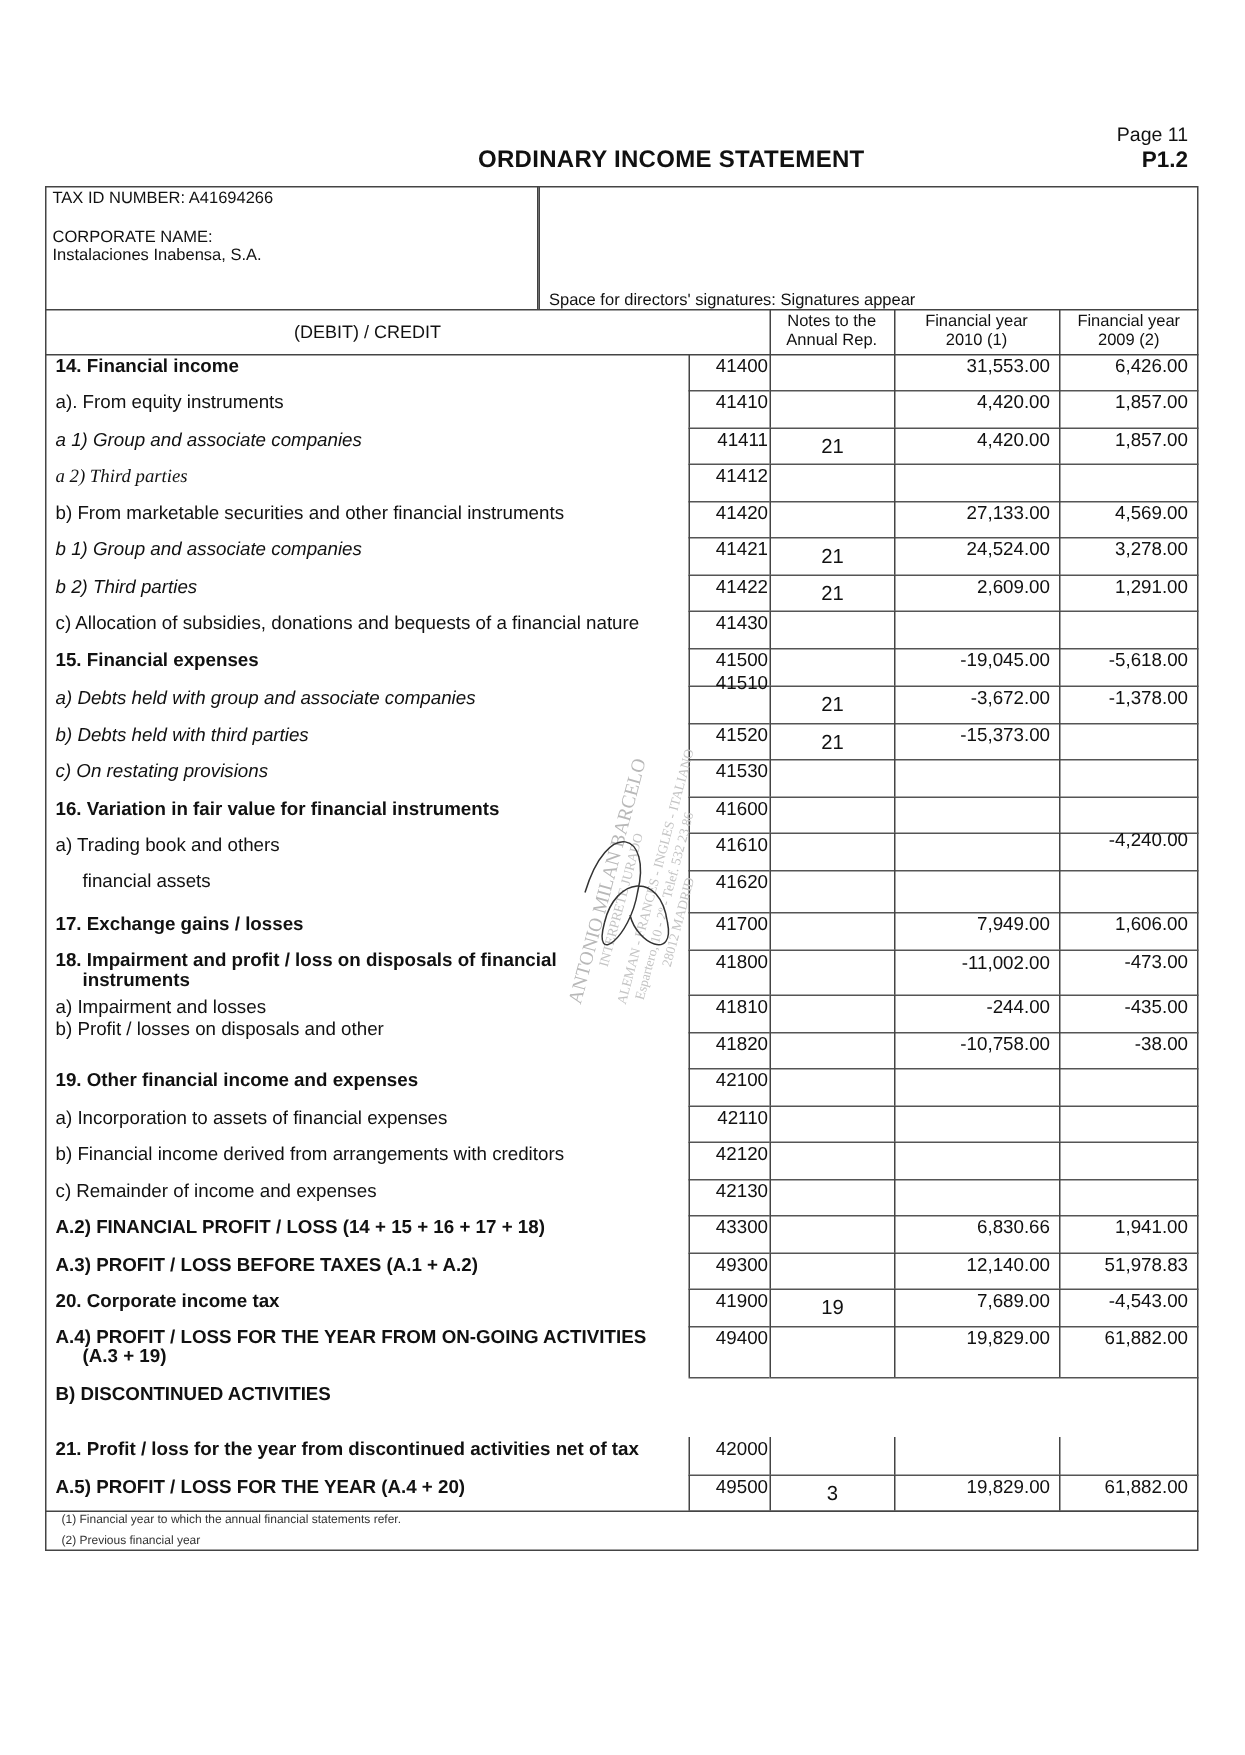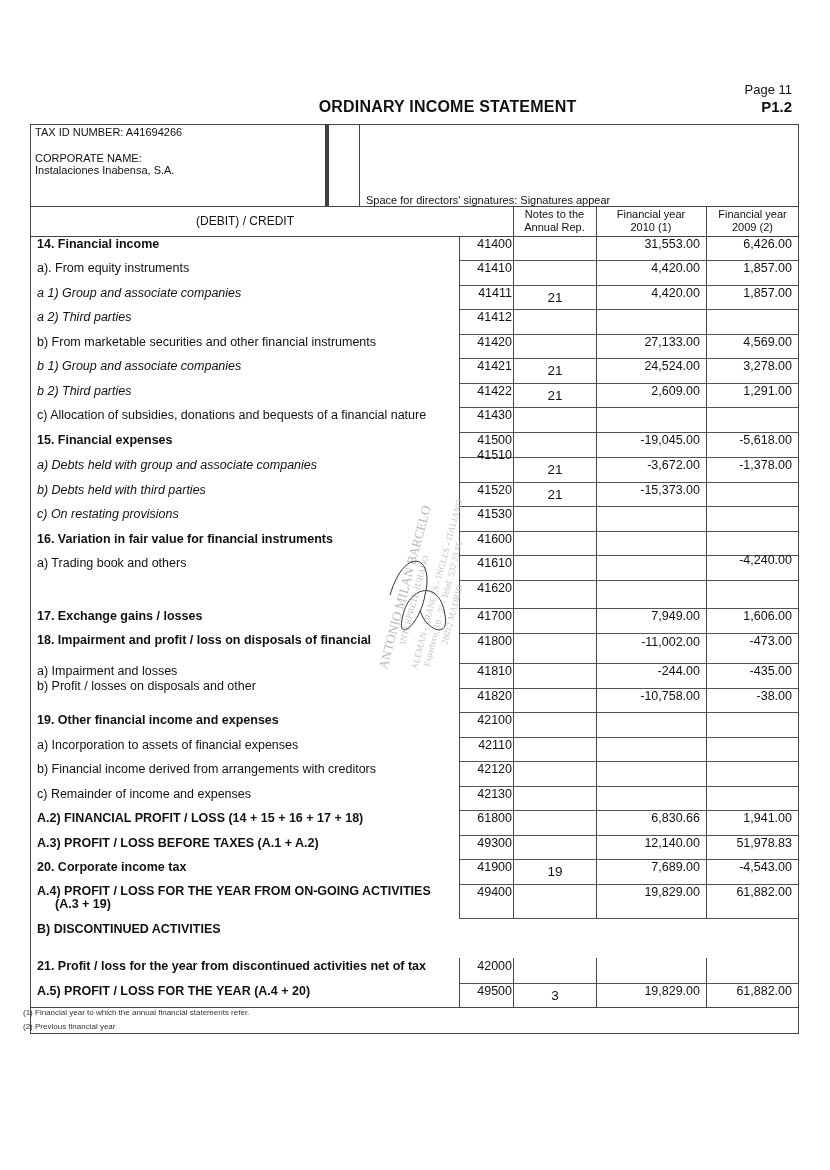--- a/index.html
+++ b/index.html
@@ -2,42 +2,42 @@
 <html><head>
 <meta charset="utf-8">
 <style>
   html, body { margin: 0; padding: 0; background: #ffffff; }
   body { width: 830px; height: 1170px; position: relative; font-family: "Liberation Sans", sans-serif; color: #111; overflow: hidden; }
   .page-num { position: absolute; right: 38px; top: 82px; font-size: 13px; text-align: right; }
   .page-code { position: absolute; right: 38px; top: 98px; font-size: 15px; font-weight: bold; text-align: right; }
   .title { position: absolute; left: 0; width: 895px; top: 98px; text-align: center; font-size: 16px; font-weight: bold; letter-spacing: 0.2px; }
 
   .frame { position: absolute; left: 30px; top: 124px; width: 769px; height: 910px; border: 1px solid #444; box-sizing: border-box; }
-  .hdr-left { position: absolute; left: 30px; top: 124px; width: 299px; height: 82px; border-right: 4px solid #404040; box-sizing: border-box; font-size: 11px; }
+  .hdr-left { position: absolute; left: 30px; top: 124px; width: 329px; height: 82px; border-right: 1px solid #404040; box-sizing: border-box; font-size: 11px; }
   .tax { position: absolute; left: 5px; top: 2px; }
   .cname-lbl { position: absolute; left: 5px; top: 28px; }
   .cname { position: absolute; left: 5px; top: 40px; }
   .sig { position: absolute; left: 366px; top: 194px; font-size: 11px; }
   .hdr-line { position: absolute; left: 30px; width: 769px; height: 1px; background: #444; }
 
   .colhdr { position: absolute; font-size: 11px; text-align: center; line-height: 13px; }
   .vline { position: absolute; width: 1px; background: #444; }
   .hline { position: absolute; height: 1px; background: #555; }
 
   .row-label { position: absolute; left: 37px; font-size: 12.5px; white-space: nowrap; }
   .row-label.bold { font-weight: bold; }
   .row-label.italic { font-style: italic; }
   .row-label .cont { display: block; padding-left: 18px; }
   .cell { position: absolute; font-size: 12.5px; }
   .code { left: 462px; width: 50px; text-align: right; }
   .note { left: 516px; width: 78px; text-align: center; font-size: 13.5px; }
   .v2010 { left: 598px; width: 102px; text-align: right; }
   .v2009 { left: 708px; width: 84px; text-align: right; }
 
-  .footnote { position: absolute; left: 23px; font-size: 8px; color: #333; }
+  .footnote { position: absolute; left: 41px; font-size: 8px; color: #333; }
 
   .stamp { position: absolute; left: 365px; top: 445px; width: 100px; height: 230px; pointer-events: none; }
 </style>
 </head>
 <body>
 
 <div class="page-num">Page 11</div>
 <div class="page-code">P1.2</div>
 <div class="title">ORDINARY INCOME STATEMENT</div>
 
@@ -314,21 +314,21 @@
     <div class="row-label " style="top: 261px;"><span>a).  From equity instruments</span></div>
     <div class="cell code" style="top: 261px;">41410</div>
     <div class="cell note" style="top: 265px;"></div>
     <div class="cell v2010" style="top: 261px;">4,420.00</div>
     <div class="cell v2009" style="top: 261px;">1,857.00</div>
     <div class="row-label italic" style="top: 286px;"><span>a 1) Group and associate companies</span></div>
     <div class="cell code" style="top: 286px;">41411</div>
     <div class="cell note" style="top: 290px;">21</div>
     <div class="cell v2010" style="top: 286px;">4,420.00</div>
     <div class="cell v2009" style="top: 286px;">1,857.00</div>
-    <div class="row-label italic" style="top: 310px;"><span>a 2) Third parties</span></div>
+    <div class="row-label italic" style="top: 310px; font-family: Liberation Serif, serif;"><span>a 2) Third parties</span></div>
     <div class="cell code" style="top: 310px;">41412</div>
     <div class="cell note" style="top: 314px;"></div>
     <div class="cell v2010" style="top: 310px;"></div>
     <div class="cell v2009" style="top: 310px;"></div>
     <div class="row-label " style="top: 335px;"><span>b)    From marketable securities and other financial instruments</span></div>
     <div class="cell code" style="top: 335px;">41420</div>
     <div class="cell note" style="top: 339px;"></div>
     <div class="cell v2010" style="top: 335px;">27,133.00</div>
     <div class="cell v2009" style="top: 335px;">4,569.00</div>
     <div class="row-label italic" style="top: 359px;"><span>b 1) Group and associate companies</span></div>
@@ -369,31 +369,31 @@
     <div class="row-label bold" style="top: 532px;"><span>16. Variation in fair value for financial instruments</span></div>
     <div class="cell code" style="top: 532px;">41600</div>
     <div class="cell note" style="top: 536px;"></div>
     <div class="cell v2010" style="top: 532px;"></div>
     <div class="cell v2009" style="top: 532px;"></div>
     <div class="row-label " style="top: 556px;"><span>a)  Trading book and others</span></div>
     <div class="cell code" style="top: 556px;">41610</div>
     <div class="cell note" style="top: 560px;"></div>
     <div class="cell v2010" style="top: 556px;"></div>
     <div class="cell v2009" style="top: 556px;"></div>
-    <div class="row-label " style="top: 581px; line-height: 13px;"></div>
+    <div class="row-label " style="top: 581px; line-height: 13px;"><span class="cont">financial assets</span></div>
     <div class="cell code" style="top: 581px;">41620</div>
     <div class="cell note" style="top: 585px;"></div>
     <div class="cell v2010" style="top: 581px;"></div>
     <div class="cell v2009" style="top: 581px;"></div>
     <div class="row-label bold" style="top: 609px;"><span>17. Exchange gains / losses</span></div>
     <div class="cell code" style="top: 609px;">41700</div>
     <div class="cell note" style="top: 613px;"></div>
     <div class="cell v2010" style="top: 609px;">7,949.00</div>
     <div class="cell v2009" style="top: 609px;">1,606.00</div>
-    <div class="row-label bold" style="top: 634px; line-height: 13px;"><span> 18. Impairment and profit / loss on disposals of financial</span></div>
+    <div class="row-label bold" style="top: 634px; line-height: 13px;"><span> 18. Impairment and profit / loss on disposals of financial</span><span class="cont">instruments</span></div>
     <div class="cell code" style="top: 634px;">41800</div>
     <div class="cell note" style="top: 638px;"></div>
     <div class="cell v2010" style="top: 635px; text-align: right;">-11,002.00</div>
     <div class="cell v2009" style="top: 634px;">-473.00</div>
     <div class="row-label " style="top: 664px;"><span>a) Impairment and losses</span></div>
     <div class="cell code" style="top: 664px;">41810</div>
     <div class="cell note" style="top: 668px;"></div>
     <div class="cell v2010" style="top: 664px;">-244.00</div>
     <div class="cell v2009" style="top: 664px;">-435.00</div>
     <div class="row-label " style="top: 679px;"><span>b) Profit / losses on disposals and other</span></div>
@@ -415,21 +415,21 @@
     <div class="cell code" style="top: 762px;">42120</div>
     <div class="cell note" style="top: 766px;"></div>
     <div class="cell v2010" style="top: 762px;"></div>
     <div class="cell v2009" style="top: 762px;"></div>
     <div class="row-label " style="top: 787px;"><span>c) Remainder of income and expenses</span></div>
     <div class="cell code" style="top: 787px;">42130</div>
     <div class="cell note" style="top: 791px;"></div>
     <div class="cell v2010" style="top: 787px;"></div>
     <div class="cell v2009" style="top: 787px;"></div>
     <div class="row-label bold" style="top: 811px;"><span>A.2)  FINANCIAL PROFIT / LOSS (14 + 15 + 16 + 17  + 18)</span></div>
-    <div class="cell code" style="top: 811px;">61800</div>
+    <div class="cell code" style="top: 811px;">43300</div>
     <div class="cell note" style="top: 815px;"></div>
     <div class="cell v2010" style="top: 811px;">6,830.66</div>
     <div class="cell v2009" style="top: 811px;">1,941.00</div>
     <div class="row-label bold" style="top: 836px;"><span>A.3)  PROFIT / LOSS BEFORE TAXES (A.1 + A.2)</span></div>
     <div class="cell code" style="top: 836px;">49300</div>
     <div class="cell note" style="top: 840px;"></div>
     <div class="cell v2010" style="top: 836px;">12,140.00</div>
     <div class="cell v2009" style="top: 836px;">51,978.83</div>
     <div class="row-label bold" style="top: 860px;"><span>20. Corporate income tax</span></div>
     <div class="cell code" style="top: 860px;">41900</div>

